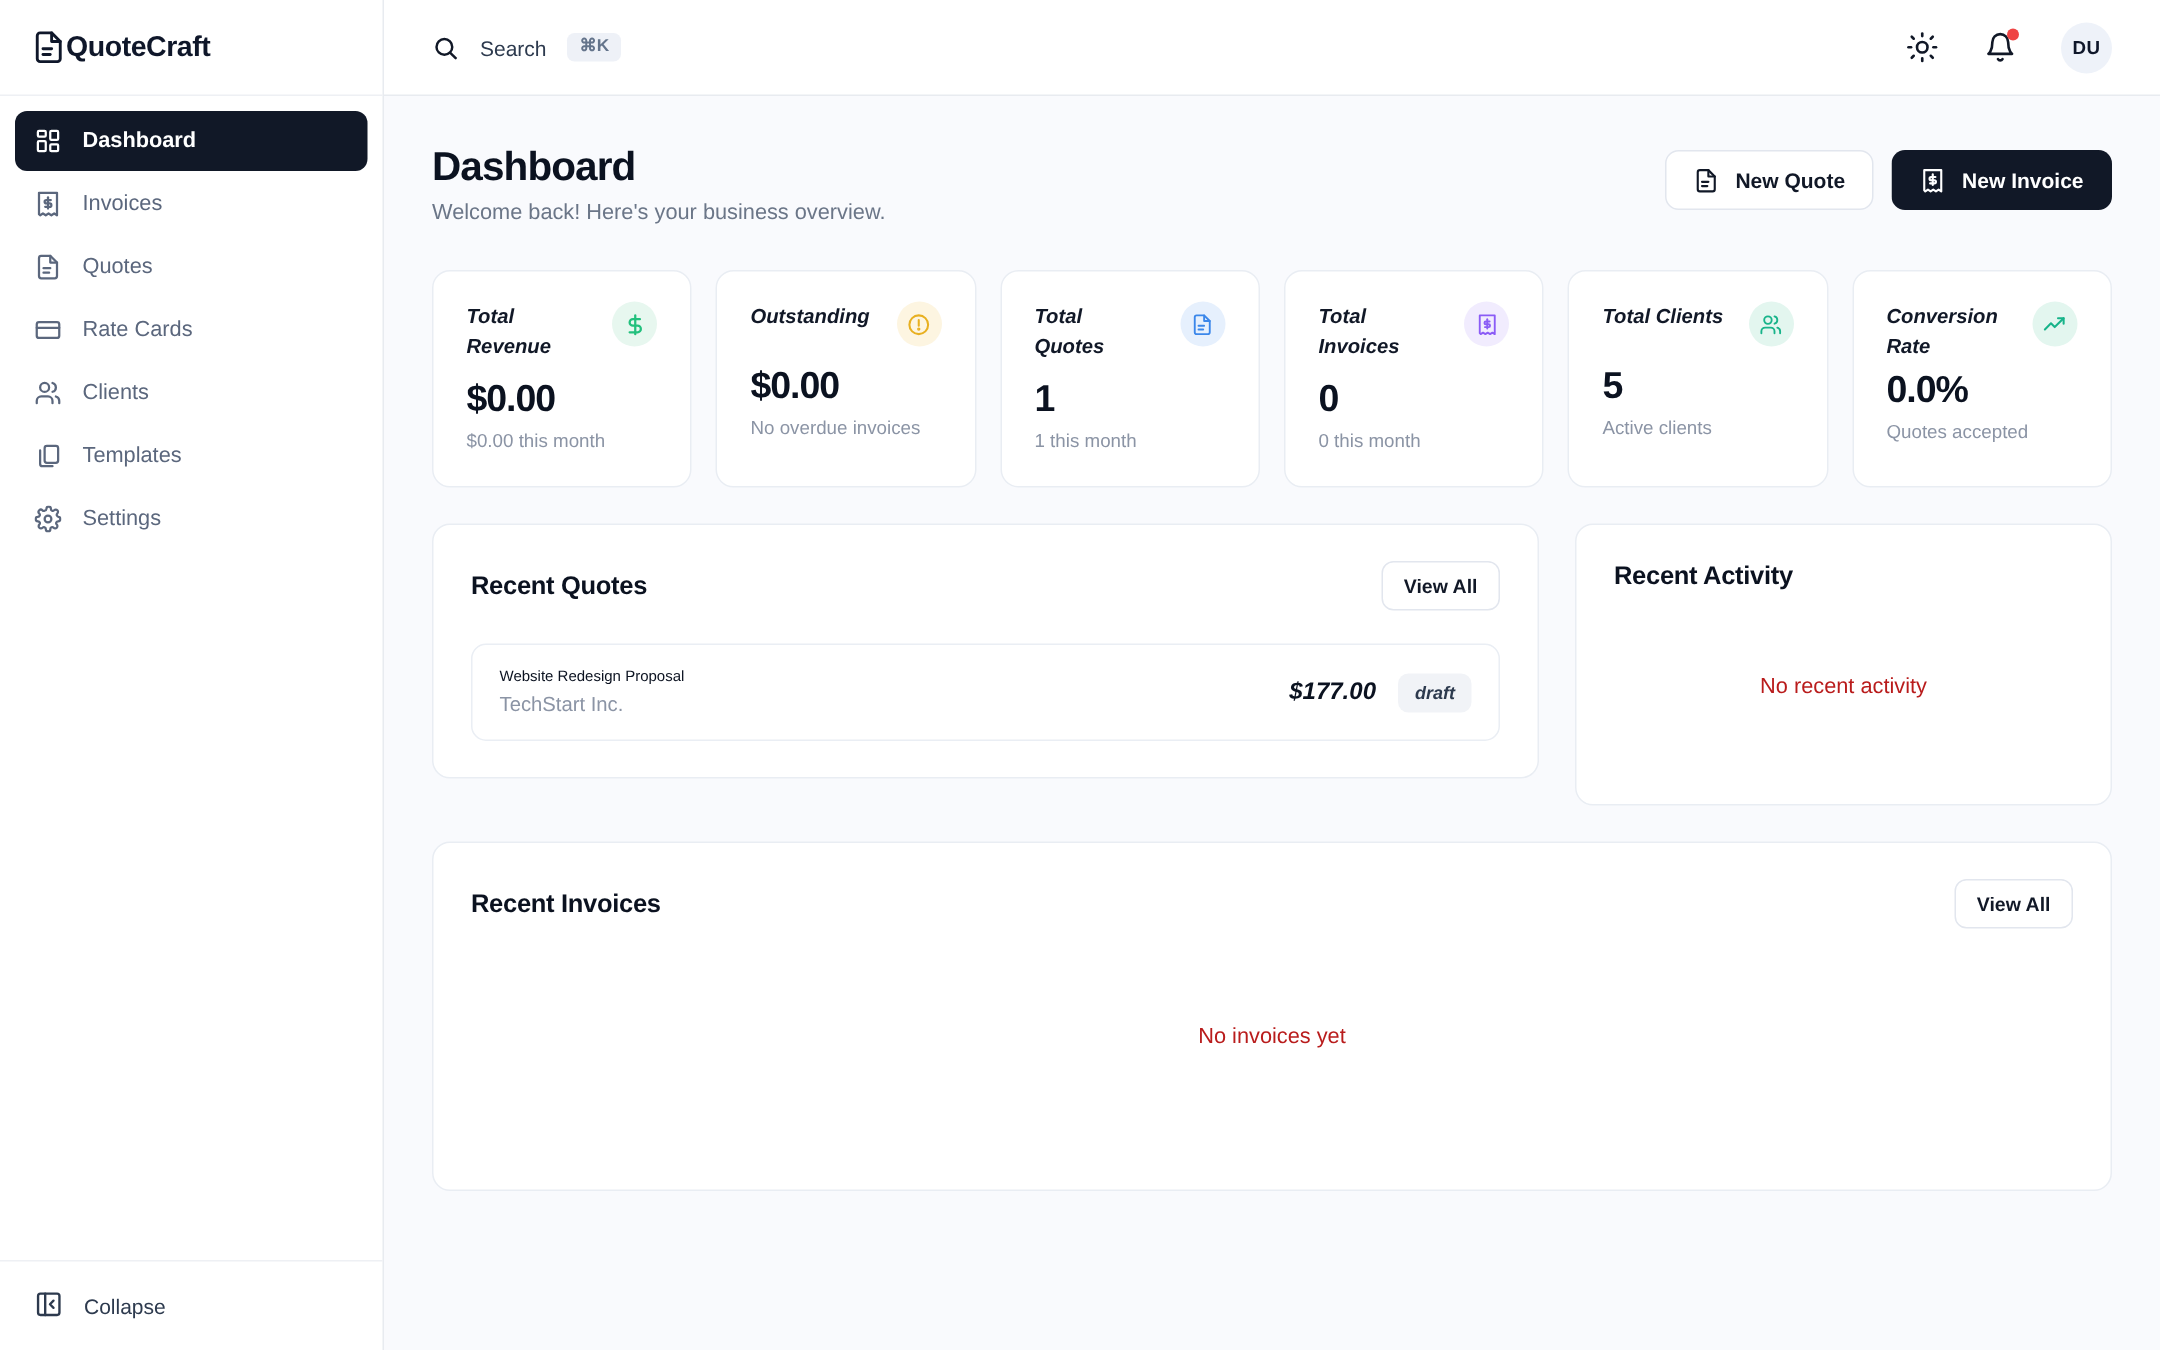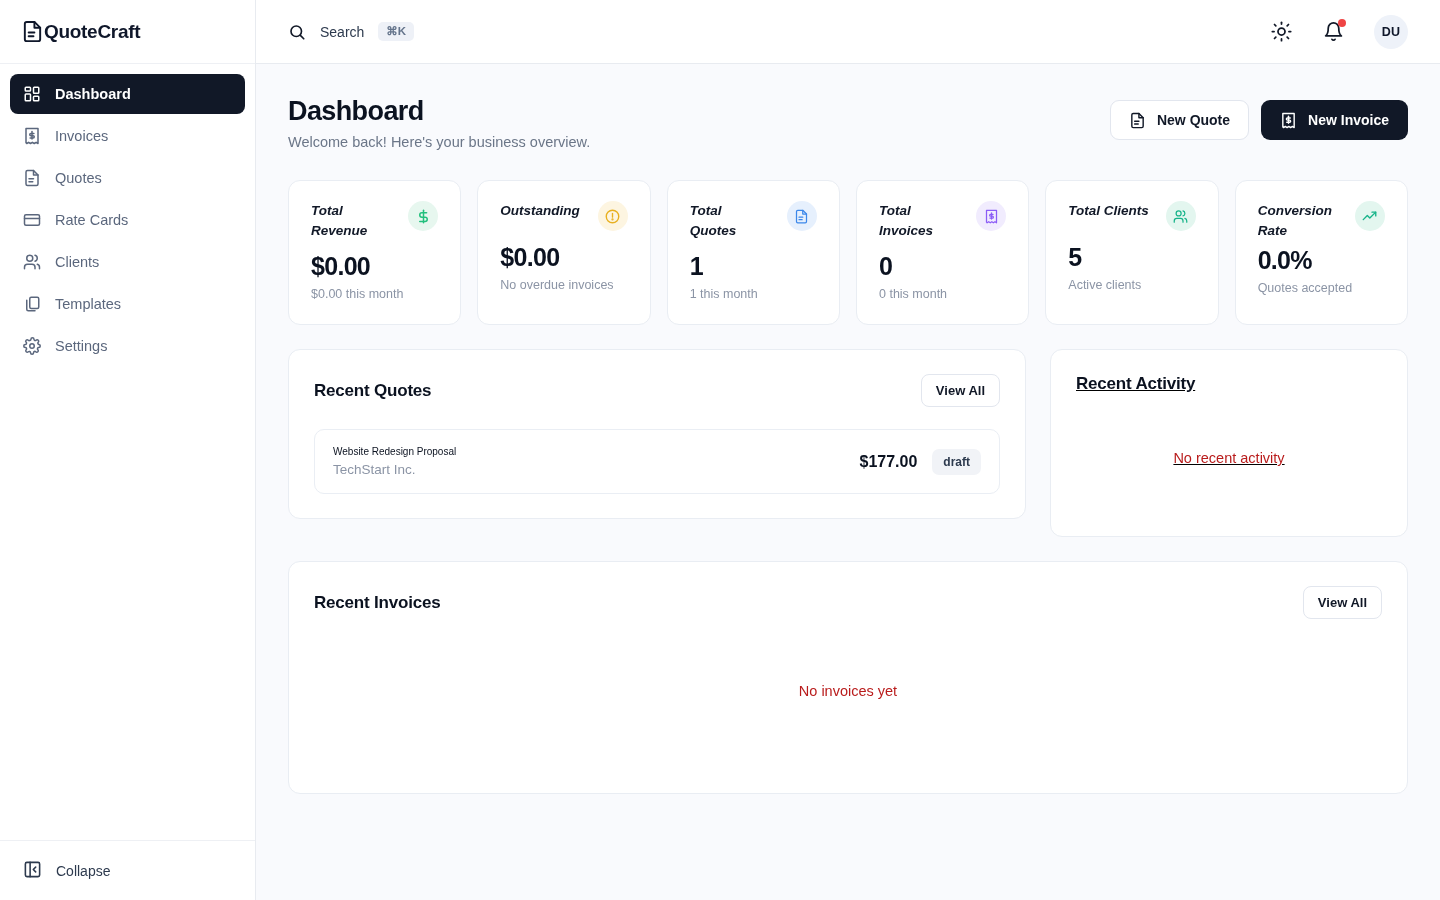--- a/index.html
+++ b/index.html
@@ -134,33 +134,33 @@
   .panel-head { display: flex; align-items: center; }
   .panel-title { font-size: 17px; font-weight: 700; color: #0b1220; letter-spacing: -0.2px; }
   .view-all {
     margin-left: auto;
     background: #ffffff; border: 1px solid #e2e6ee;
     border-radius: 8px; padding: 8px 14px;
     font-size: 13px; font-weight: 600; color: #111827;
     cursor: pointer;
   }
   .panel-left { flex: 1 1 auto; min-width: 0; }
-  .panel-right { flex: 0 0 358px; text-decoration: underline; }
+  .panel-right { flex: 0 0 358px; }
 
   .quote-row {
     margin-top: 22px;
     border: 1px solid #eaeef4;
     border-radius: 10px;
     padding: 16px 18px;
     display: flex; align-items: center;
     cursor: pointer;
   }
   .quote-name { font-size: 10px; font-weight: 400; color: #0b1220; }
   .quote-client { font-size: 13.5px; color: #8b94a5; margin-top: 5px; }
-  .quote-right { margin-left: auto; display: flex; align-items: center; gap: 15px; }
+  .quote-right { margin-left: auto; display: flex; align-items: center; gap: 15px; font-style: italic; }
   .quote-amount { font-size: 16px; font-weight: 700; color: #0b1220; }
   .pill {
     background: #f1f3f7; color: #2d3a4e;
     border-radius: 7px; padding: 6px 11px;
     font-size: 12px; font-weight: 600;
   }
 
   .empty {
     color: #b91c1c; font-size: 14.5px;
     text-align: center;

